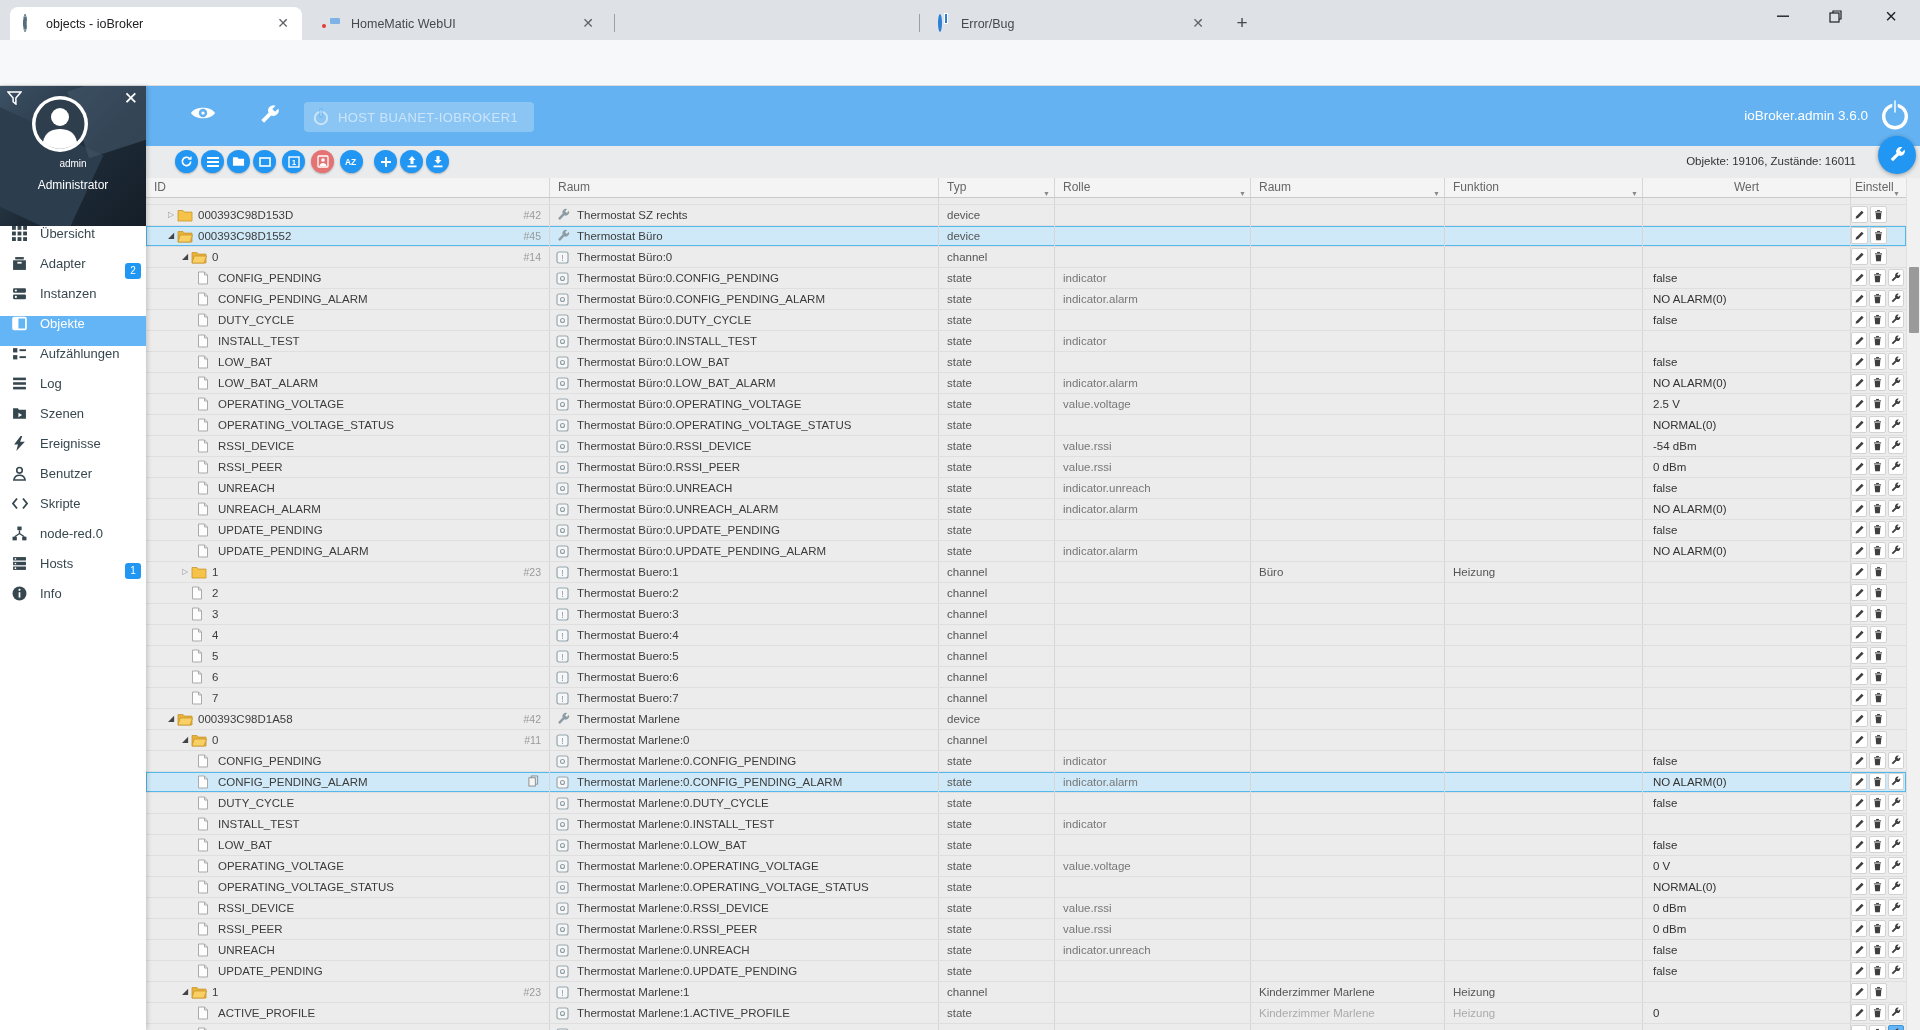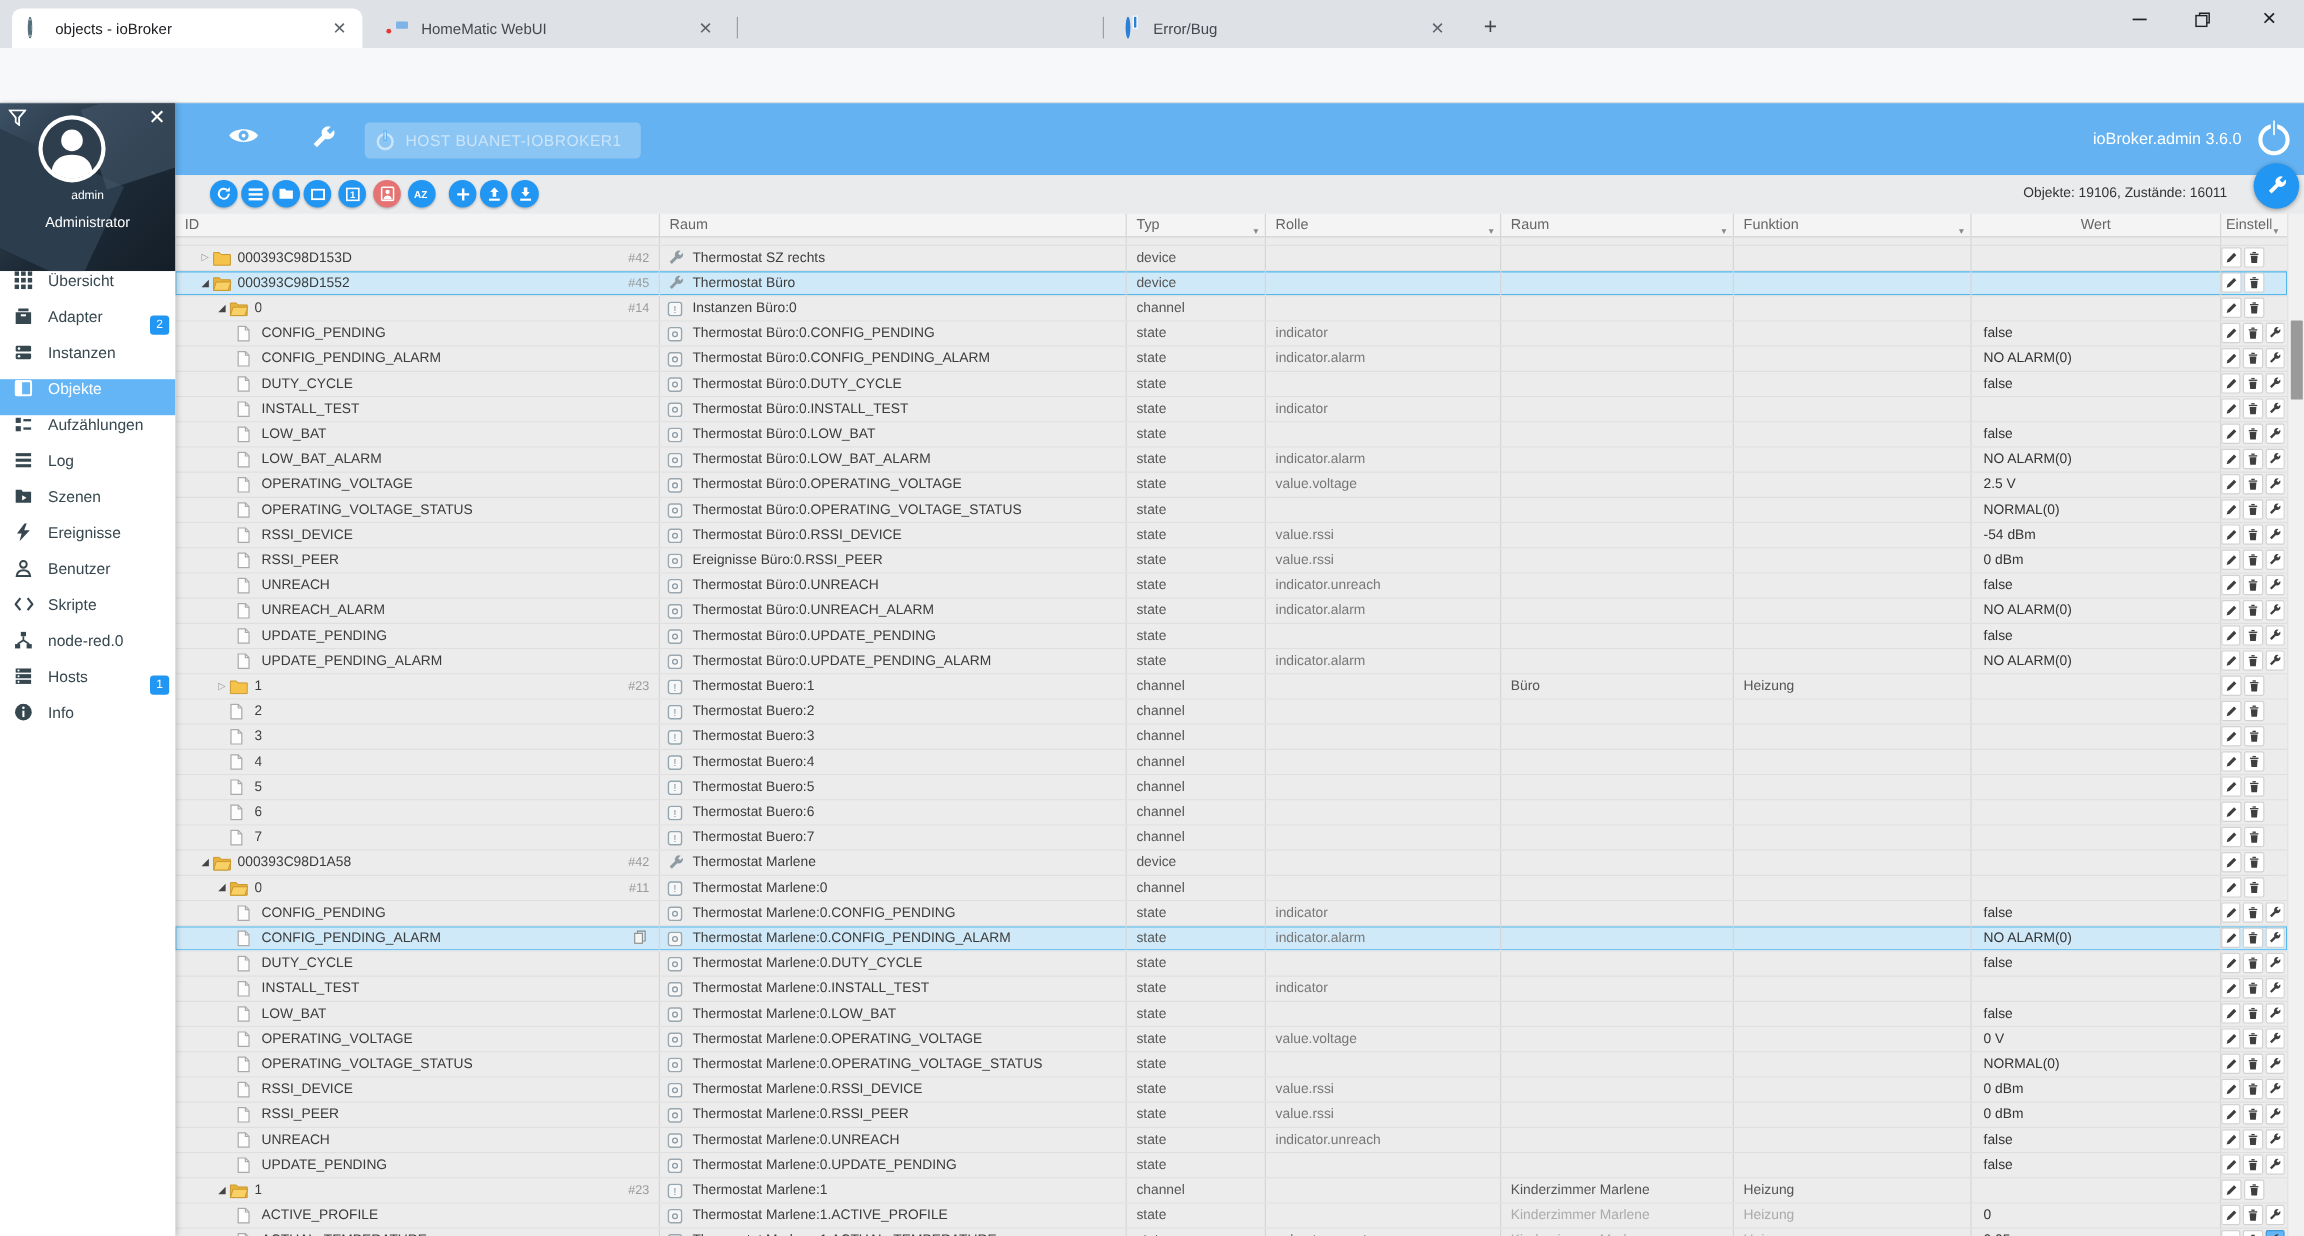--- a/index.html
+++ b/index.html
@@ -445,21 +445,21 @@
               <span class="idtext">0</span>
               <span class="count">#14</span>
             </div>
             <div class="gcell c-name namecell">
               <span class="nicon">
                 <svg width="13" height="13" viewBox="0 0 13 13">
                   <rect x="1" y="1" width="11" height="11" rx="2" fill="#f7f7f7" stroke="#93a5af" stroke-width="1.2"></rect>
                   <text x="6.5" y="9.5" font-size="8.5" fill="#7e929e" text-anchor="middle" font-family="Liberation Sans,sans-serif">!</text>
                 </svg>
               </span>
-              <span>Instanzen Büro:0</span>
+              <span>Thermostat Büro:0</span>
             </div>
             <div class="gcell c-typ typcell">channel</div>
             <div class="gcell c-rolle rollecell"></div>
             <div class="gcell c-raum rfcell"></div>
             <div class="gcell c-funk rfcell"></div>
             <div class="gcell c-wert wertcell"></div>
             <div class="gcell c-set">
               <span class="actions">
                 <span class="abtn">
                   <span>
@@ -958,21 +958,21 @@
               </span>
               <span class="idtext">RSSI_PEER</span>
             </div>
             <div class="gcell c-name namecell">
               <span class="nicon">
                 <svg width="13" height="13" viewBox="0 0 13 13">
                   <rect x="1" y="1" width="11" height="11" rx="2" fill="#f7f7f7" stroke="#9aa7af" stroke-width="1.2"></rect>
                   <circle cx="6.5" cy="6.5" r="2" fill="none" stroke="#8d9ba4" stroke-width="1.1"></circle>
                 </svg>
               </span>
-              <span>Ereignisse Büro:0.RSSI_PEER</span>
+              <span>Thermostat Büro:0.RSSI_PEER</span>
             </div>
             <div class="gcell c-typ typcell">state</div>
             <div class="gcell c-rolle rollecell">value.rssi</div>
             <div class="gcell c-raum rfcell"></div>
             <div class="gcell c-funk rfcell"></div>
             <div class="gcell c-wert wertcell">0 dBm</div>
             <div class="gcell c-set">
               <span class="actions">
                 <span class="abtn">
                   <span>

